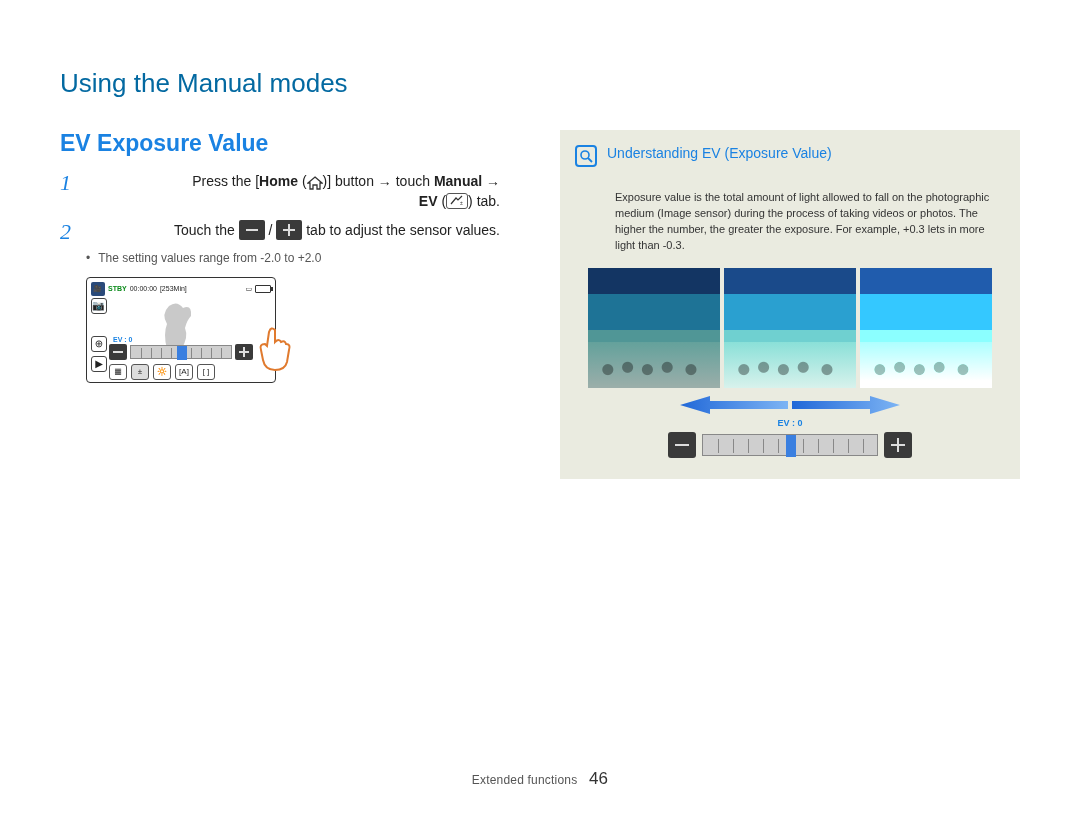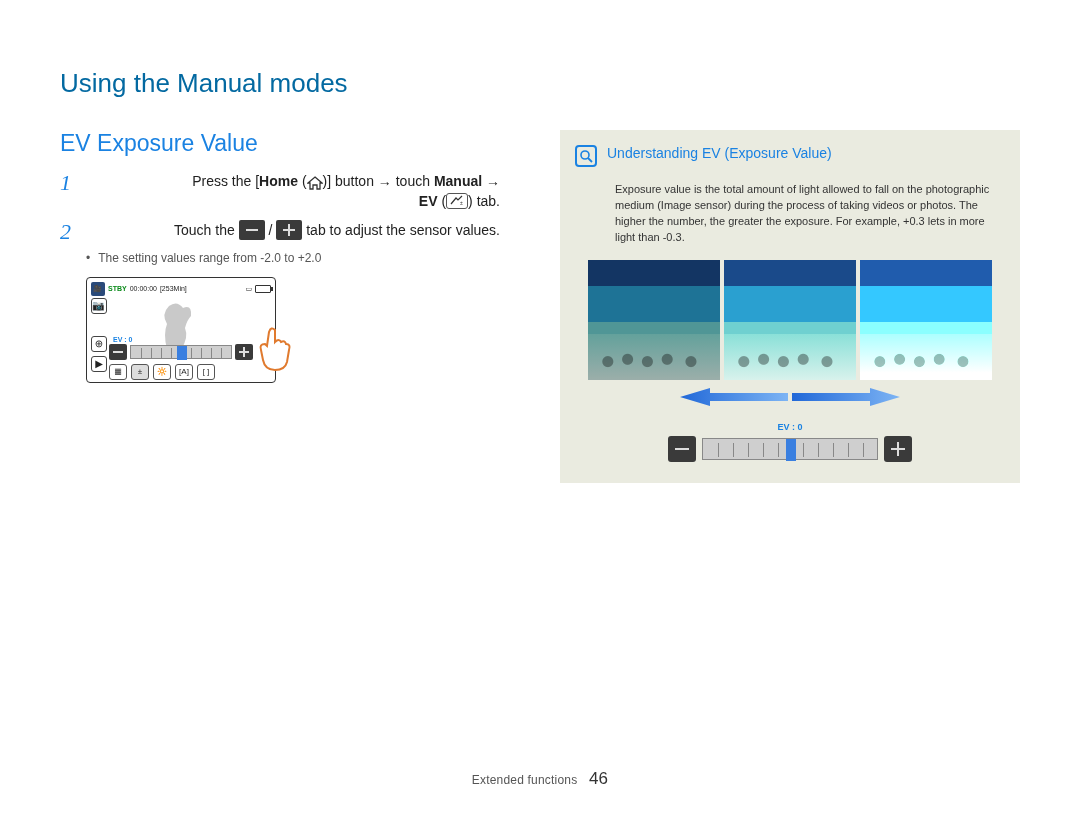--- a/index.html
+++ b/index.html
@@ -22,21 +22,21 @@
   }
   .col-left, .col-right {
     position: absolute;
     top: 130px;
   }
   .col-left { left: 60px; width: 440px; }
   .col-right { left: 560px; width: 460px; }
   .section-heading {
     color: #1a82e2;
     font-size: 23px;
-    font-weight: 400;
+    font-weight: 700;
     margin-bottom: 8px;
   }
   .para {
     font-size: 13px;
     color: #222;
     font-weight: 300;
     line-height: 1.35;
   }
   .steps { margin-top: 14px; }
   .step { display: flex; gap: 10px; margin-bottom: 8px; font-size: 14px; }
@@ -110,21 +110,21 @@
   .lcd-bottom .b.act{background:#ddd;}
   .hand { position:absolute; right:-26px; bottom:8px; width:50px; height:50px;}
   .hand svg{display:block;}
 
   
   .callout {
     background:#eaebe0;
     border:1px solid #eaebe0;
     padding:14px 14px 20px 14px;
   }
-  .callout-head { display:flex; gap:10px; align-items:flex-start; margin-bottom:15px;}
+  .callout-head { display:flex; gap:10px; align-items:flex-start; margin-bottom:23px;}
   .callout-badge {
     width:22px;height:22px;border:2px solid #1a82e2;border-radius:4px;
     display:flex;align-items:center;justify-content:center;
   }
   .callout-title { color:#1a82e2; font-size:14px; }
   .callout-para { font-size:11px; color:#333; line-height:1.45; margin-left:40px;}
   .triptych { margin-top:14px; display:flex; justify-content:center; gap:4px; }
   .triptych .panel { width:132px; height:120px; background:linear-gradient(#1a4a8a 0 22%, #2aa0d0 22% 52%, #6fd0d0 52% 100%); position:relative;}
   .triptych .panel.mid { filter:none; }
   .triptych .panel.l { filter:brightness(0.72); }
@@ -135,21 +135,21 @@
     background:
       radial-gradient(circle at 15% 60%, rgba(0,0,0,.35) 0 5px, transparent 6px),
       radial-gradient(circle at 30% 55%, rgba(0,0,0,.35) 0 5px, transparent 6px),
       radial-gradient(circle at 45% 60%, rgba(0,0,0,.35) 0 5px, transparent 6px),
       radial-gradient(circle at 60% 55%, rgba(0,0,0,.35) 0 5px, transparent 6px),
       radial-gradient(circle at 78% 60%, rgba(0,0,0,.35) 0 5px, transparent 6px),
       linear-gradient(#8ae0d8,#d8f2ec);
   }
   .arrow-row { display:flex; justify-content:center; margin-top:6px;}
   .arrow-row svg { display:block; }
-  .ev-label { text-align:center; font-size:9px; color:#1a82e2; font-weight:bold; margin-top:14px; }
+  .ev-label { text-align:center; font-size:9px; color:#1a82e2; font-weight:bold; margin-top:2px; }
   .big-slider-row { display:flex; justify-content:center; align-items:center; gap:6px; margin-top:4px;}
   .big-slider-row .bbtn{ width:28px; height:26px; background:#3a3a3a; position:relative; border-radius:3px; }
   .big-slider-row .bbtn.m::before{content:"";position:absolute;left:7px;top:12px;width:14px;height:2px;background:#ddd;}
   .big-slider-row .bbtn.p::before{content:"";position:absolute;left:7px;top:12px;width:14px;height:2px;background:#ddd;}
   .big-slider-row .bbtn.p::after{content:"";position:absolute;left:13px;top:6px;width:2px;height:14px;background:#ddd;}
   .big-slider { width:176px; height:22px; border:1px solid #888; background:#cfcfcf; position:relative;}
   .big-slider .mark{position:absolute;top:0;left:83px;width:10px;height:22px;background:#3a7fe0;}
   .big-slider .tick{position:absolute;top:4px;width:1px;height:14px;background:#888;}
 
   .footer {

